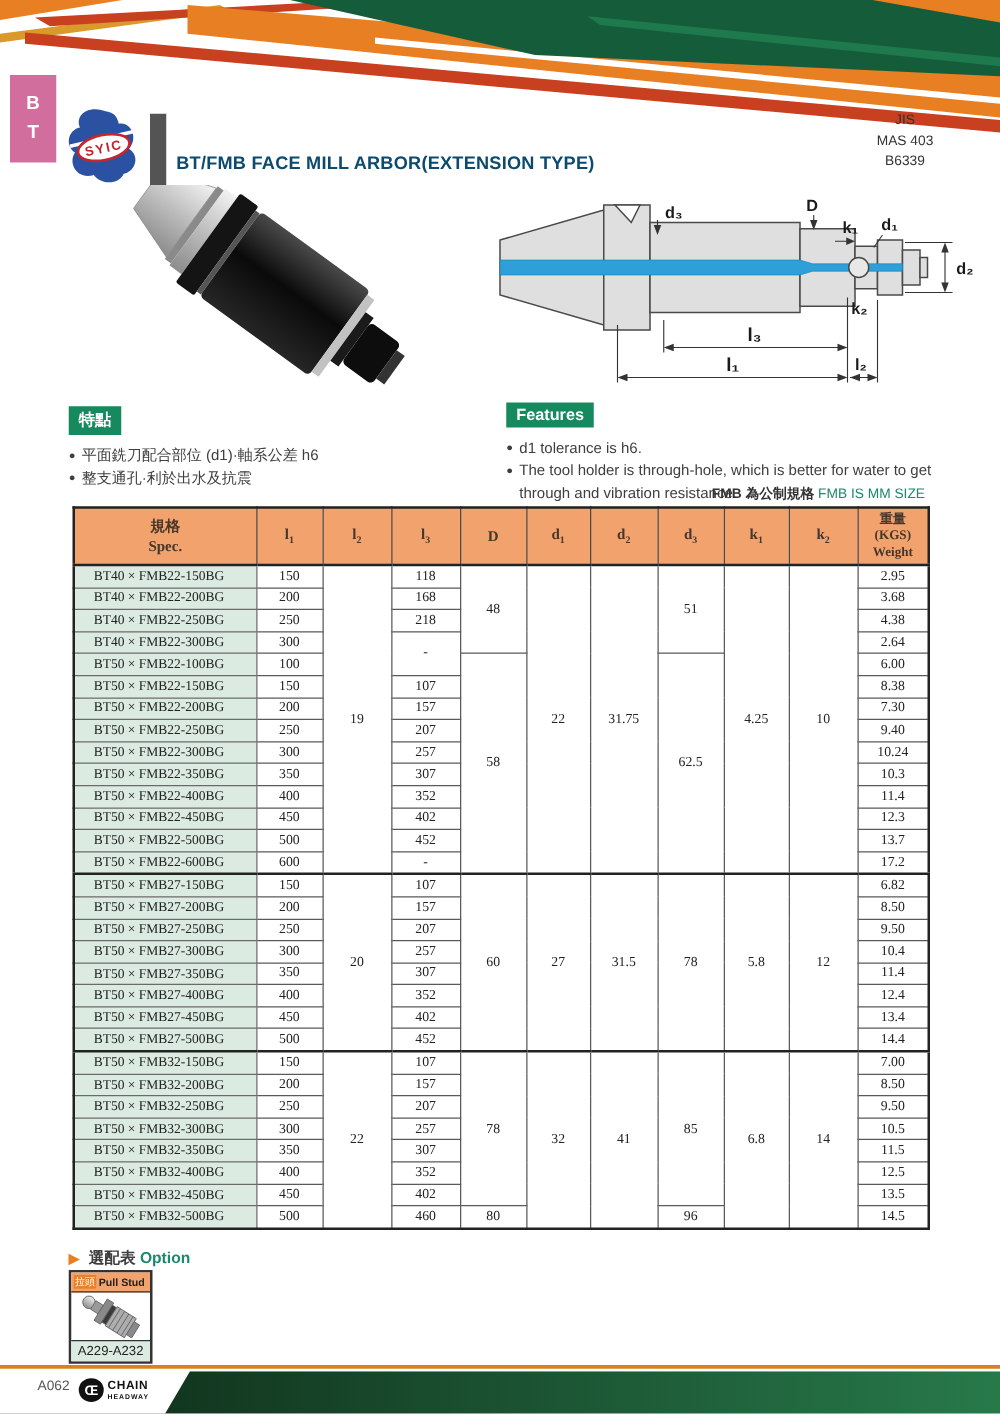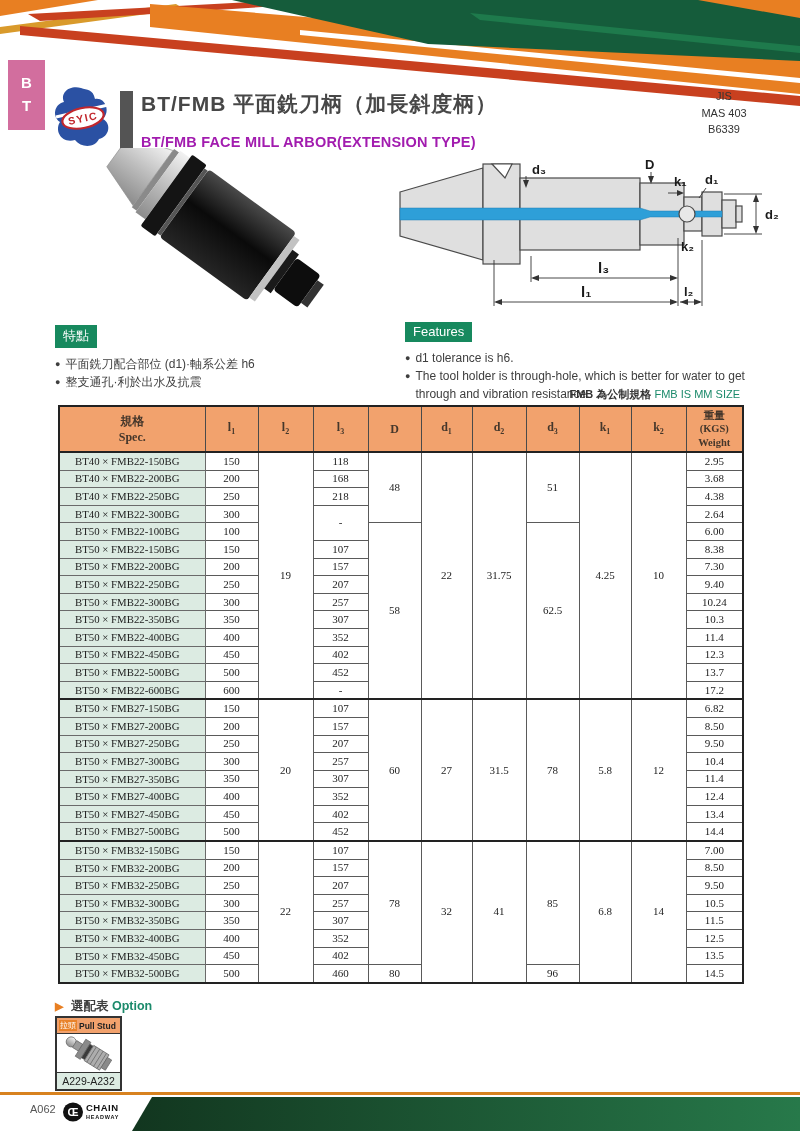--- a/index.html
+++ b/index.html
@@ -12,31 +12,31 @@
 
   
   .bt-tab{position:absolute;left:8px;top:60px;width:37px;height:70px;background:#D26E9E;
           color:#fff;font-weight:bold;font-size:15px;text-align:center;box-sizing:border-box;
           padding-top:11px;line-height:1.55;}
 
   
   .syic{position:absolute;left:50px;top:84px;}
   .tbar{position:absolute;left:120px;top:91px;width:13px;height:58px;background:#545454;}
   .title-zh{position:absolute;left:141px;top:90px;font-size:21px;font-weight:bold;color:#474747;letter-spacing:1px;white-space:nowrap;}
-  .title-en{position:absolute;left:141px;top:134px;font-size:14.5px;font-weight:bold;color:#a21caf;letter-spacing:.2px;white-space:nowrap;}
+  .title-en{position:absolute;left:141px;top:123px;font-size:14.5px;font-weight:bold;color:#0c4a6e;letter-spacing:.2px;white-space:nowrap;}
   .jis{position:absolute;left:678px;top:88px;width:92px;text-align:center;font-size:11px;color:#333;line-height:1.5;}
 
   
   .photo{position:absolute;left:88px;top:148px;}
   .diagram{position:absolute;left:388px;top:156px;}
 
   
   .featzh{position:absolute;left:55px;top:325px;width:335px;}
   .featen{position:absolute;left:405px;top:322px;width:372px;}
-  .badge{display:inline-block;background:#17895E;color:#fff;font-size:13px;font-weight:normal;
+  .badge{display:inline-block;background:#17895E;color:#fff;font-size:13px;font-weight:bold;
          padding:2px 8px 3px;margin-bottom:7px;}
   .fi{display:flex;font-size:12px;color:#3E3E3E;line-height:1.5;}
   .fi .dot{font-size:9px;margin-right:5px;padding-top:3px;color:#3E3E3E;}
   .mmnote{position:absolute;right:60px;top:387px;font-size:11px;color:#333;white-space:nowrap;}
   .mmnote .zh{font-weight:bold;}
   .teal{color:#1B8A6B;}
 
   
   .spec-table{position:absolute;left:58px;top:405px;width:684px;border-collapse:collapse;
               table-layout:fixed;font-size:11px;color:#222;border:2px solid #222;font-family:Liberation Serif, serif;}
@@ -92,21 +92,20 @@
   <svg class="syic" width="66" height="68" viewBox="0 0 66 68">
     <path d="M31,4 C19,1 10,9 14,18 C4,20 2,33 10,38 C4,47 12,60 25,56 C31,64 45,64 49,55 C59,53 62,40 53,35 C61,27 55,13 45,15 C43,5 37,6 31,4 Z" fill="#2B51A3"></path>
     <path d="M6,33 L58,21" stroke="#fff" stroke-width="3"></path>
     <g transform="rotate(-12 33 34)">
       <ellipse cx="33" cy="34" rx="21" ry="10" fill="#fff" stroke="#C1272D" stroke-width="2.2"></ellipse>
       <text x="33" y="38" text-anchor="middle" font-size="10.5" font-weight="bold" fill="#C1272D" letter-spacing="1.5">SYIC</text>
     </g>
   </svg>
 
   <div class="tbar"></div>
-  <div class="title-zh">BT/FMB 平面銑刀柄（加長斜度柄）</div>
   <div class="title-en">BT/FMB FACE MILL ARBOR(EXTENSION TYPE)</div>
   <div class="jis">
     <div>JIS</div>
     <div>MAS 403</div>
     <div>B6339</div>
   </div>
 
   <svg class="photo" width="250" height="185" viewBox="0 0 250 185">
     <defs>
       <linearGradient id="gSil" x1="0" y1="0" x2="0" y2="1">

